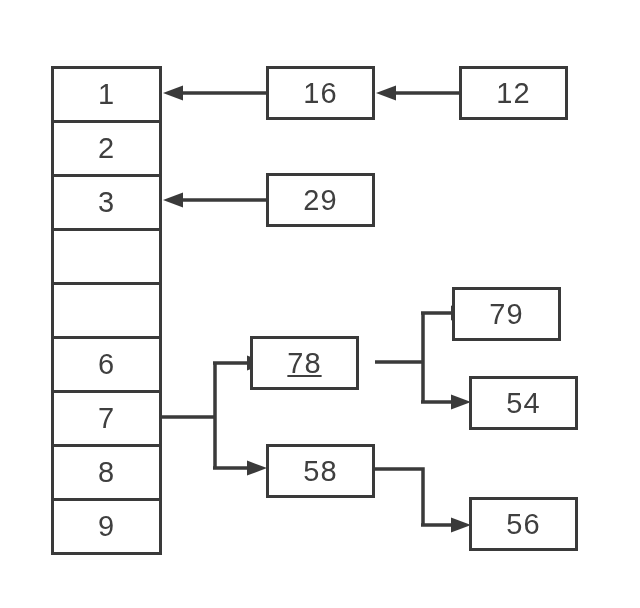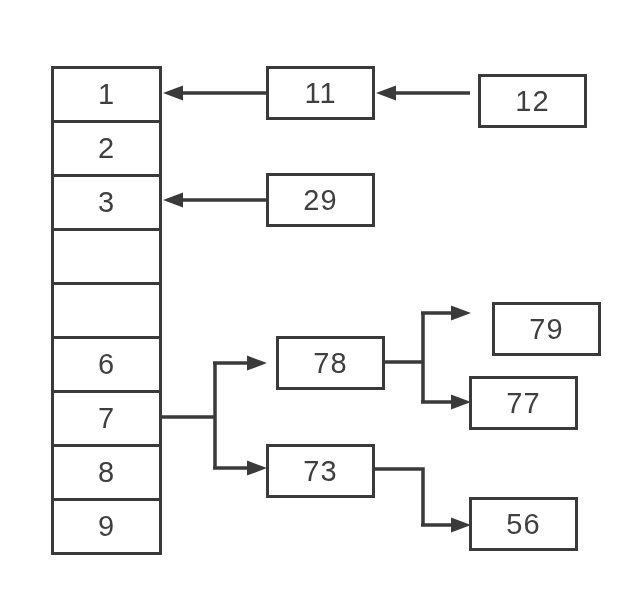--- a/index.html
+++ b/index.html
@@ -33,24 +33,24 @@
   .c1 { top: 120px; }
   .c2 { top: 174px; }
   .c3 { top: 228px; }
   .c4 { top: 282px; }
   .c5 { top: 336px; }
   .c6 { top: 390px; }
   .c7 { top: 444px; }
   .c8 { top: 498px; }
   .node { width: 109px; height: 54px; }
   .n11 { left: 266px; top: 66px; }
-  .n12 { left: 478px; top: 66px; margin-top: 8px; }
+  .n12 { left: 459px; top: 66px; }
   .n33 { left: 266px; top: 173px; }
-  .n78 { left: 276px; top: 336px; }
-  .n79 { left: 492px; top: 287px; margin-top: 15px; }
+  .n78 { left: 250px; top: 336px; text-decoration: underline; }
+  .n79 { left: 452px; top: 287px; }
   .n77 { left: 469px; top: 376px; }
   .n73 { left: 266px; top: 444px; }
   .n72 { left: 469px; top: 497px; }
 </style>
 </head>
 <body>
 
 <div class="stage">
 
   <svg class="wires" viewBox="0 0 640 608" xmlns="http://www.w3.org/2000/svg">
@@ -77,22 +77,22 @@
   <div class="cell c0">1</div>
   <div class="cell c1">2</div>
   <div class="cell c2">3</div>
   <div class="cell c3"></div>
   <div class="cell c4"></div>
   <div class="cell c5">6</div>
   <div class="cell c6">7</div>
   <div class="cell c7">8</div>
   <div class="cell c8">9</div>
 
-  <div class="node n11">11</div>
+  <div class="node n11">16</div>
   <div class="node n12">12</div>
   <div class="node n33">29</div>
   <div class="node n78">78</div>
   <div class="node n79">79</div>
-  <div class="node n77">77</div>
-  <div class="node n73">73</div>
+  <div class="node n77">54</div>
+  <div class="node n73">58</div>
   <div class="node n72">56</div>
 
 </div>
 
 </body></html>

